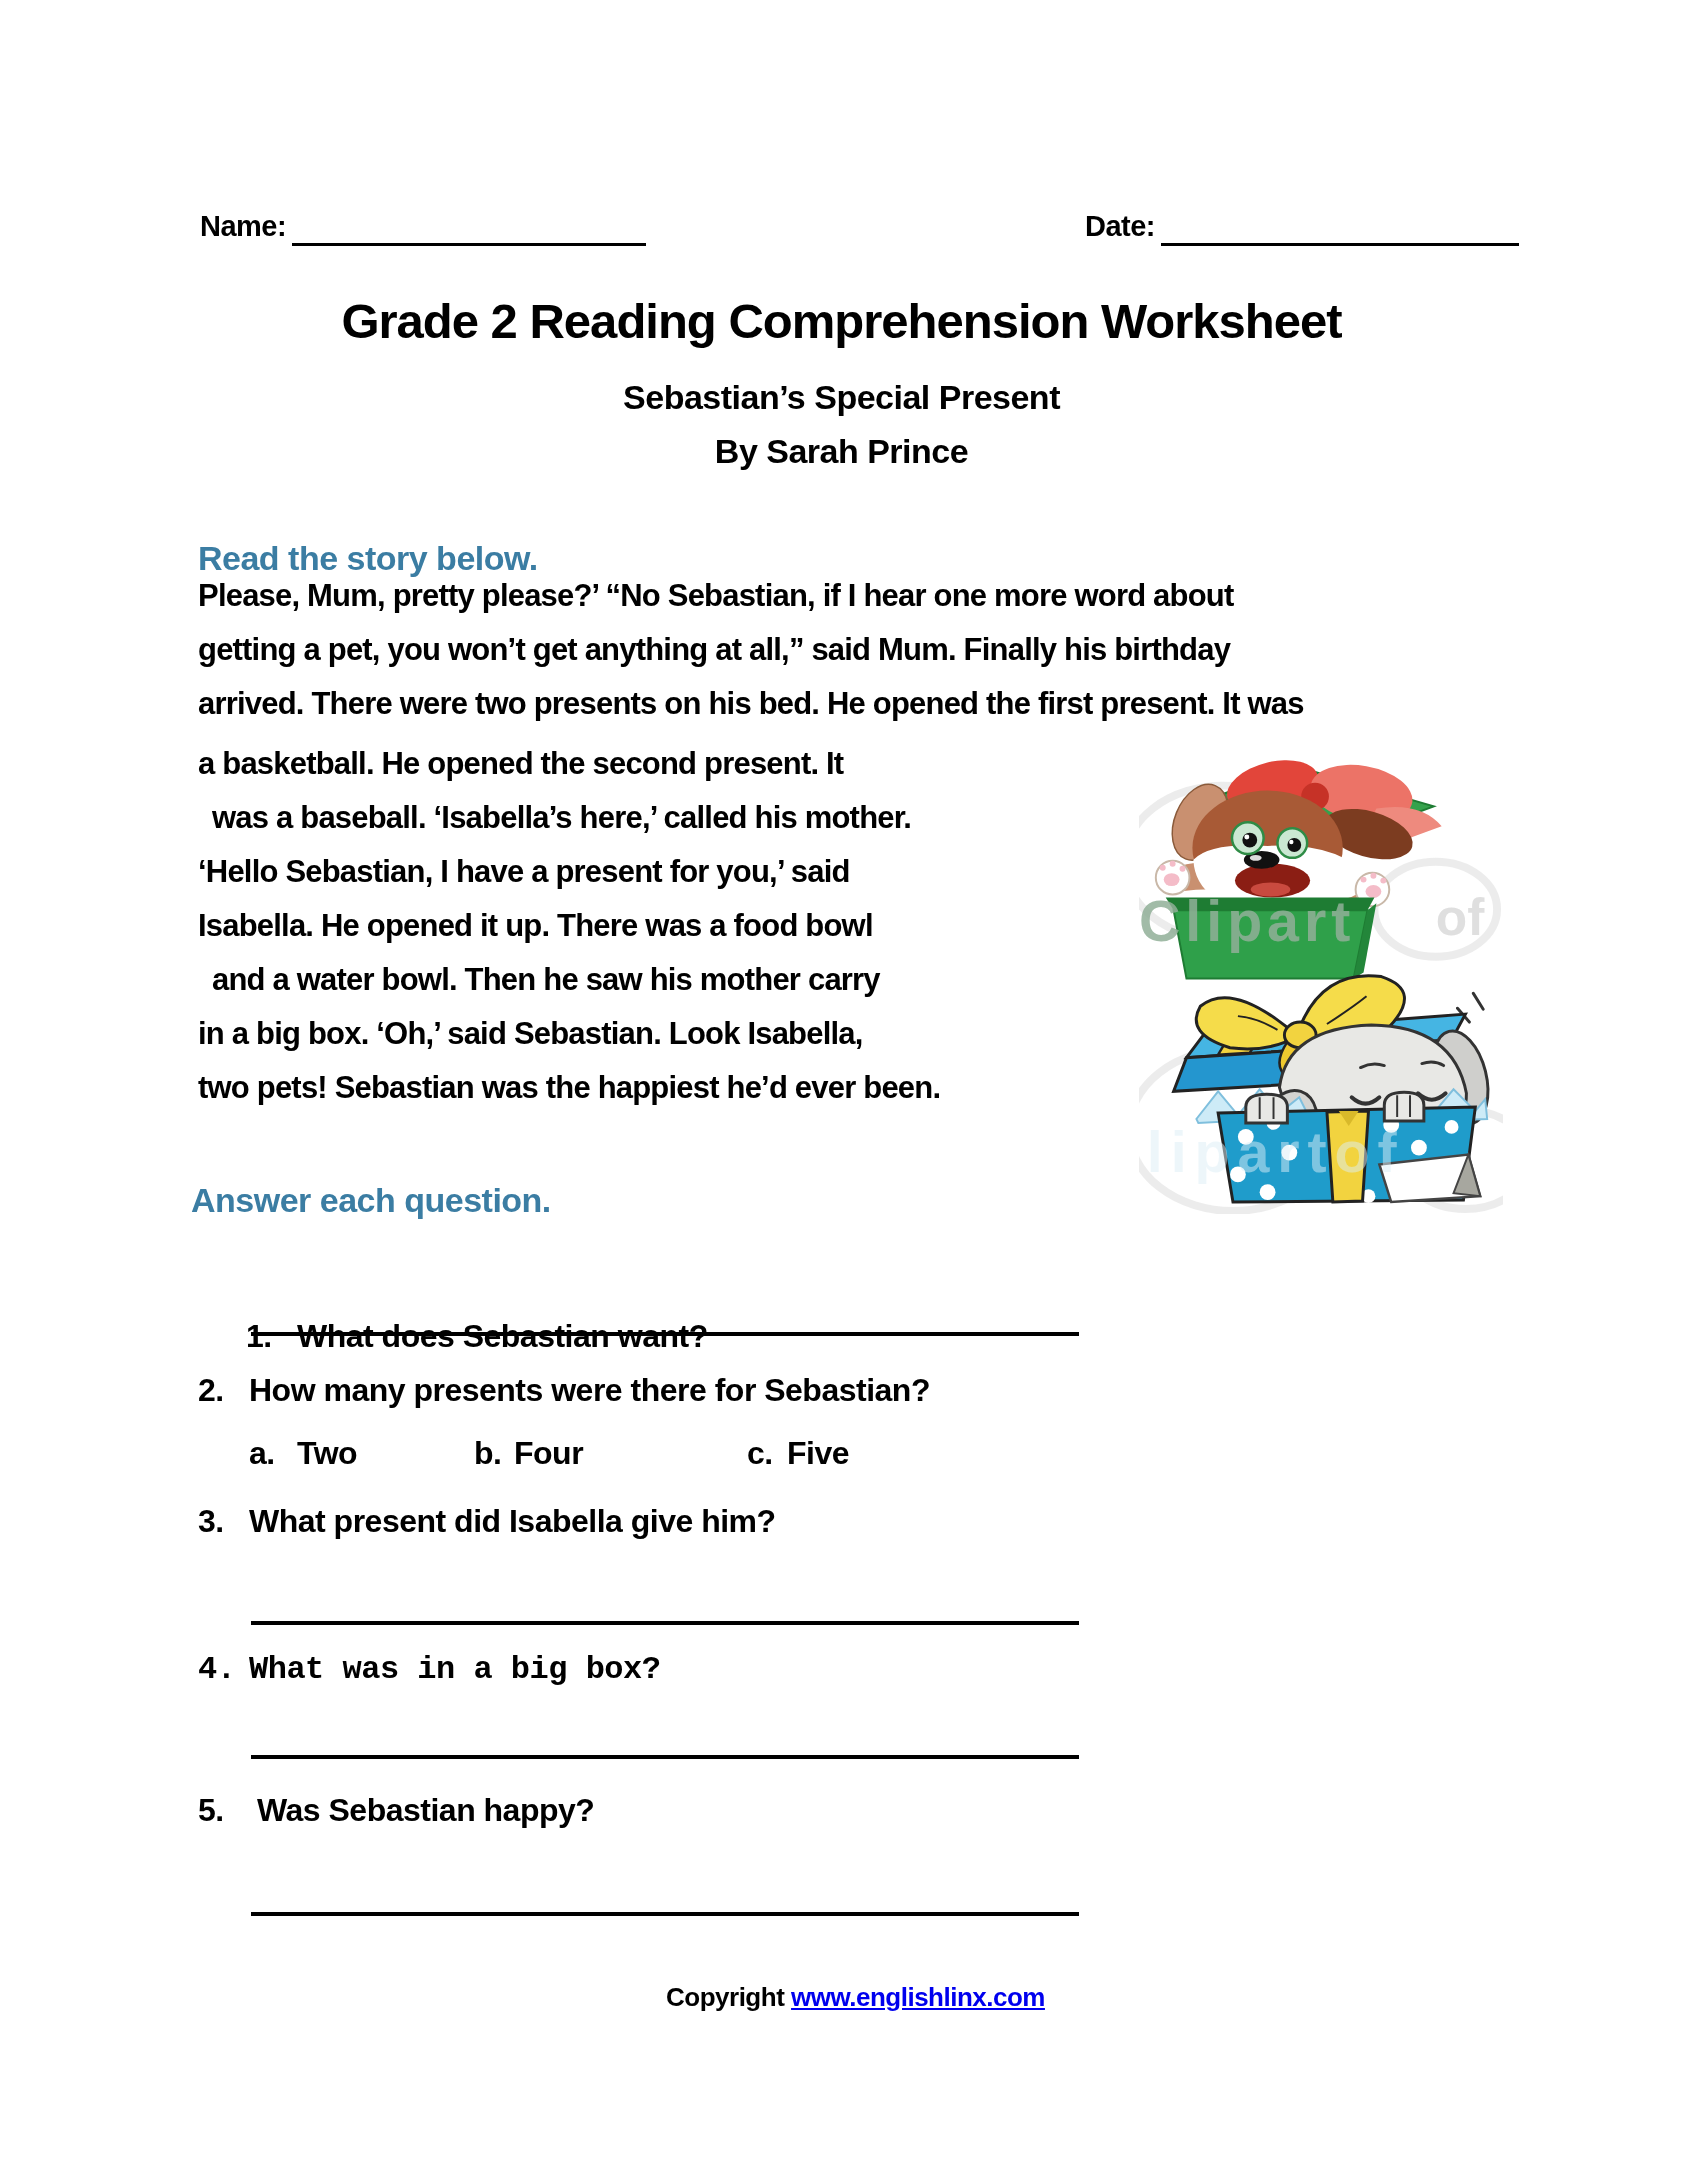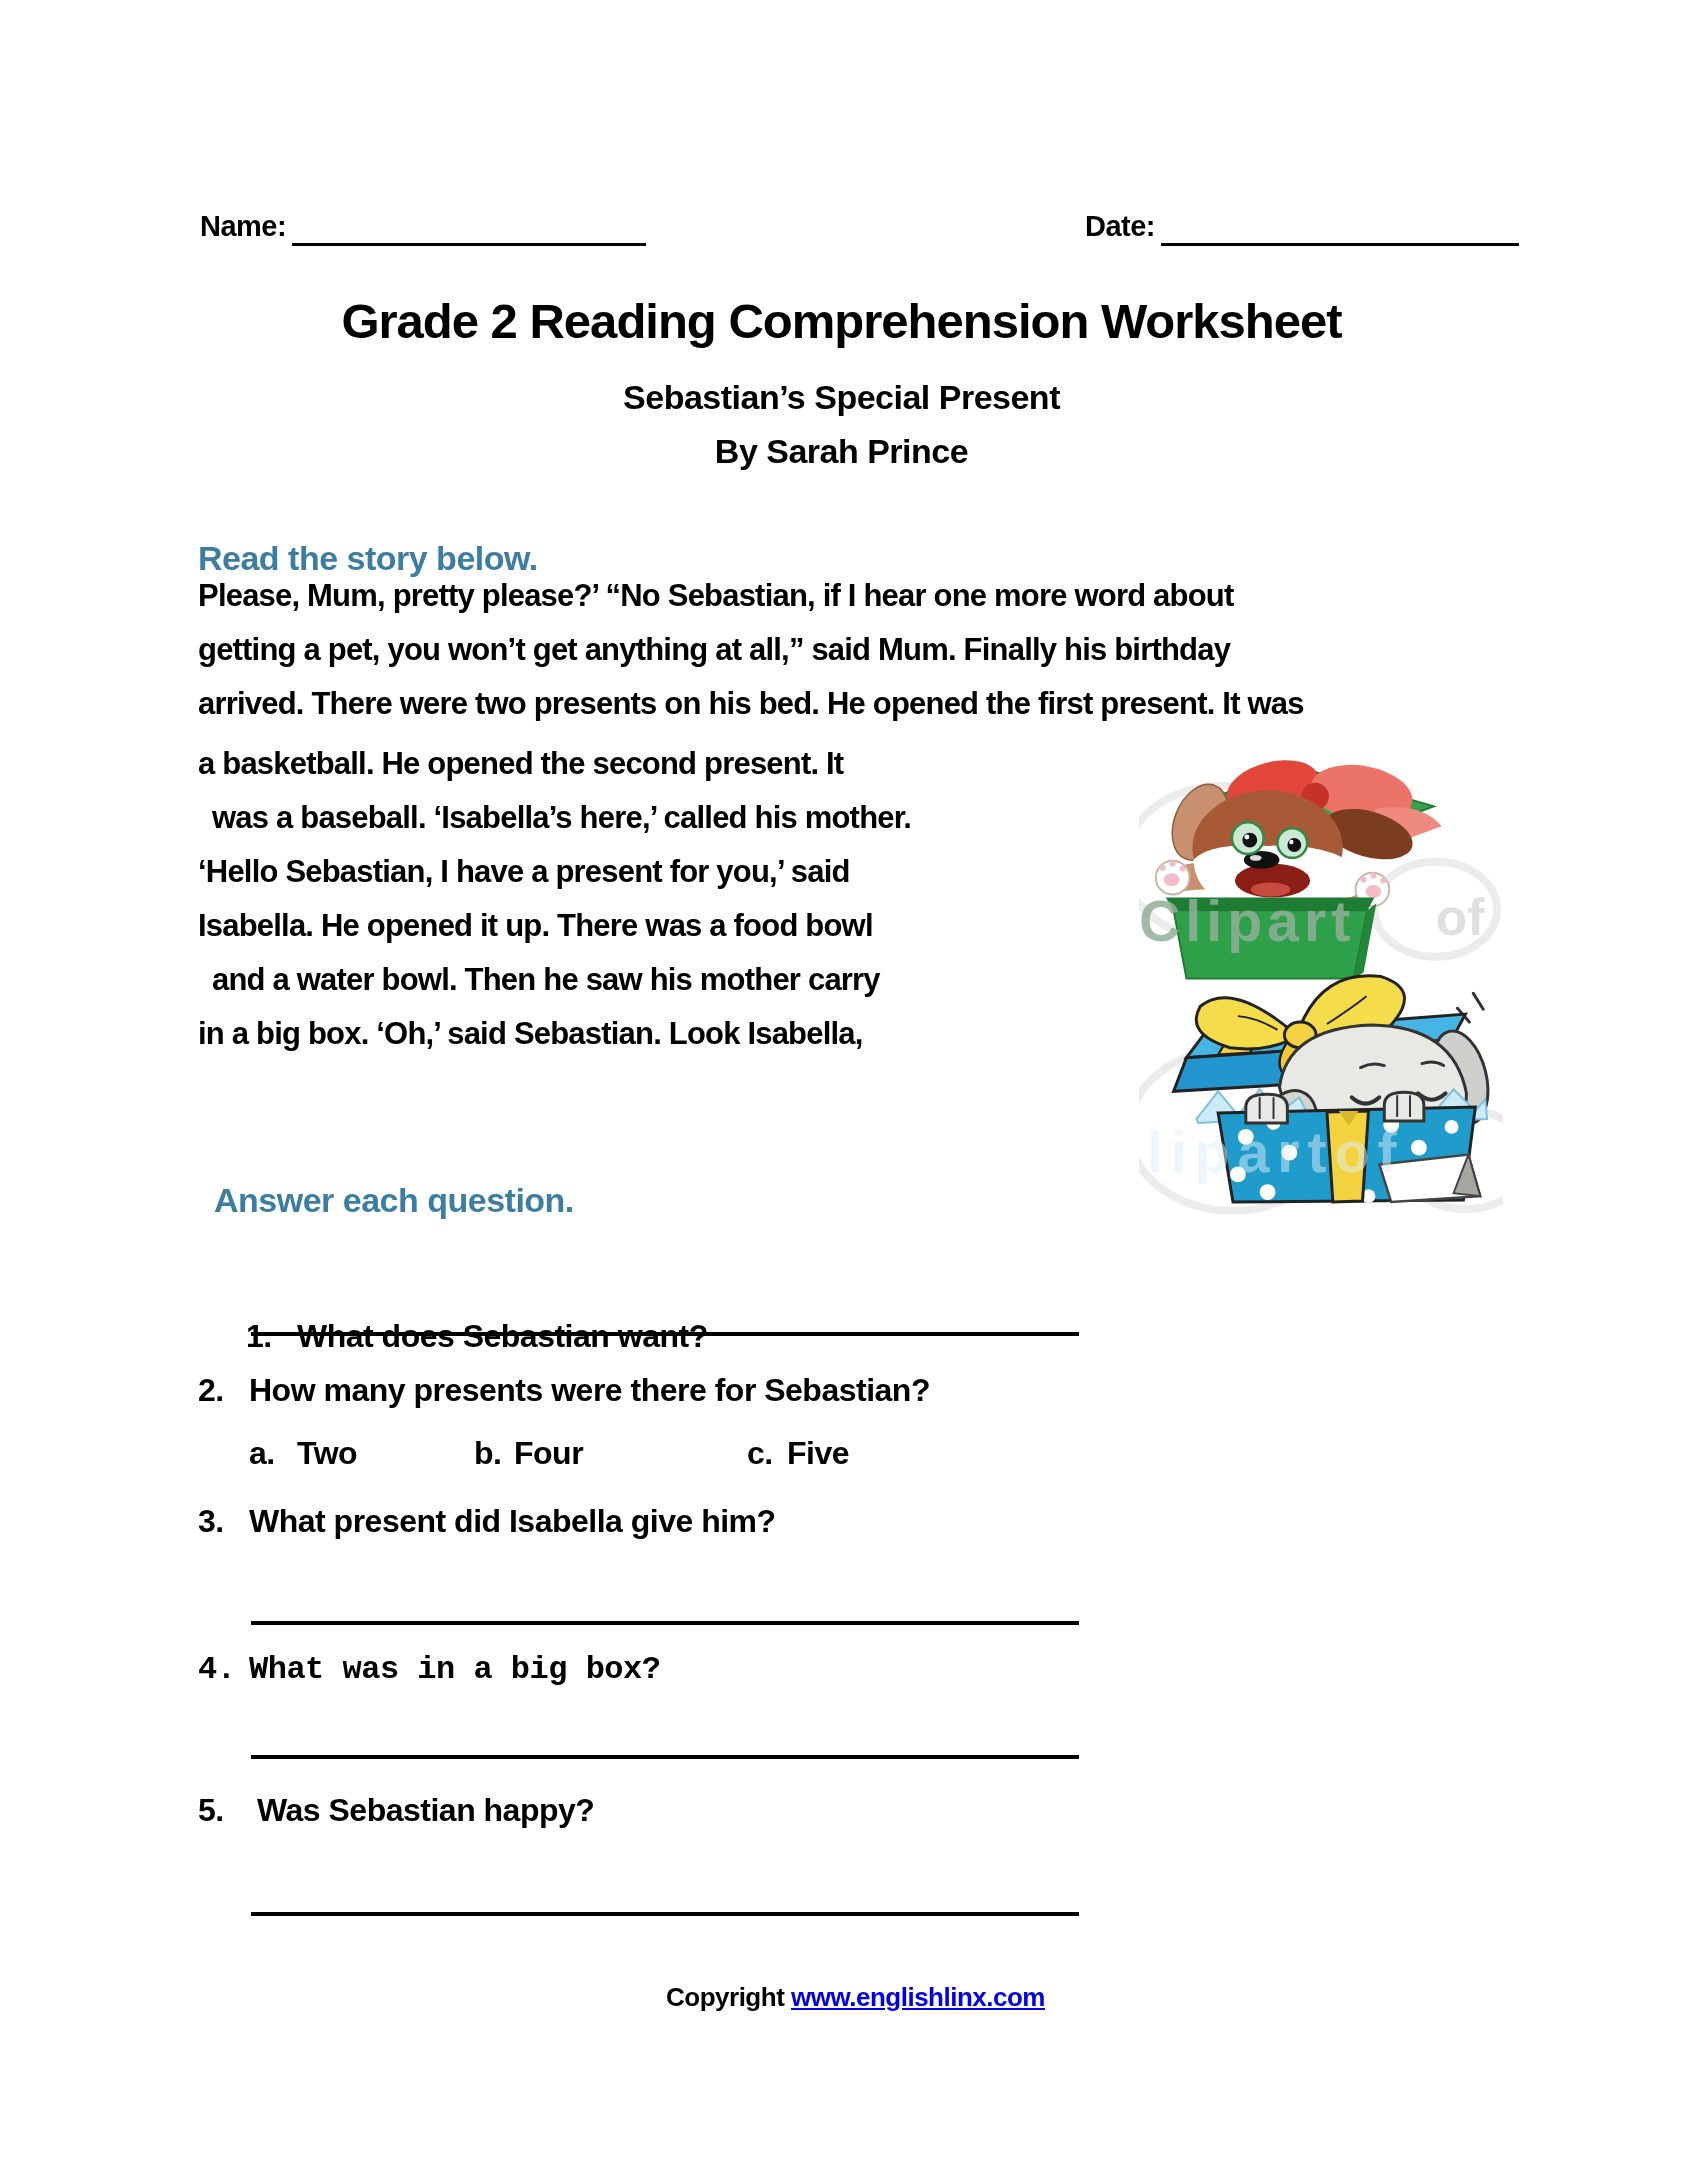--- a/index.html
+++ b/index.html
@@ -71,20 +71,21 @@
   <div class="j-line">arrived. There were two presents on his bed. He opened the first present. It was</div>
 </div>
 
 <div class="abs story story-narrow">
   <div>a basketball. He opened the second present. It</div>
   <div class="ind">was a baseball. ‘Isabella’s here,’ called his mother.</div>
   <div>‘Hello Sebastian, I have a present for you,’ said</div>
   <div>Isabella. He opened it up. There was a food bowl</div>
   <div class="ind">and a water bowl. Then he saw his mother carry</div>
   <div>in a big box. ‘Oh,’ said Sebastian. Look Isabella,</div>
+  <div>two pets!  Sebastian was the happiest he’d ever been.</div>
 </div>
 
 <svg class="abs clipart" width="364" height="465" viewBox="0 0 368 470">
 
   <g>
     <ellipse class="wm-circle" cx="85" cy="115" rx="100" ry="78"></ellipse>
     <ellipse class="wm-circle" cx="300" cy="162" rx="62" ry="48"></ellipse>
     <ellipse class="wm-circle" cx="95" cy="385" rx="105" ry="82"></ellipse>
     <ellipse class="wm-circle" cx="330" cy="415" rx="66" ry="50"></ellipse>
   </g>
@@ -216,21 +217,21 @@
 
     <g>
       <polygon points="243,420 333,410 345,452 255,458" fill="#FFFFFF" stroke="#444" stroke-width="2.5"></polygon>
       <polygon points="333,410 345,452 318,449" fill="#A7A79F" stroke="#444" stroke-width="2"></polygon>
     </g>
 
     <text x="-42" y="428" font-size="58" letter-spacing="8" fill="#DDEFF7" opacity="0.5">Clipartof</text>
   </g>
 </svg>
 
-<div class="abs section-head teal" style="left:214px;top:1181px;">Answer each question.</div>
+<div class="abs section-head teal" style="left:191px;top:1181px;">Answer each question.</div>
 
 <div class="abs question" style="left:198px;top:1318px;margin-left:48px;">
   <span class="qnum">1.</span><span>What does Sebastian want?</span>
 </div>
 <div class="abs answer-line" style="left:251px;top:1332px;width:828px;"></div>
 
 <div class="abs question" style="left:198px;top:1372px;">
   <span class="qnum">2.</span><span>How many presents were there for Sebastian?</span>
 </div>
 <div class="abs" style="left:198px;top:1435px;width:1287px;height:44px;">

